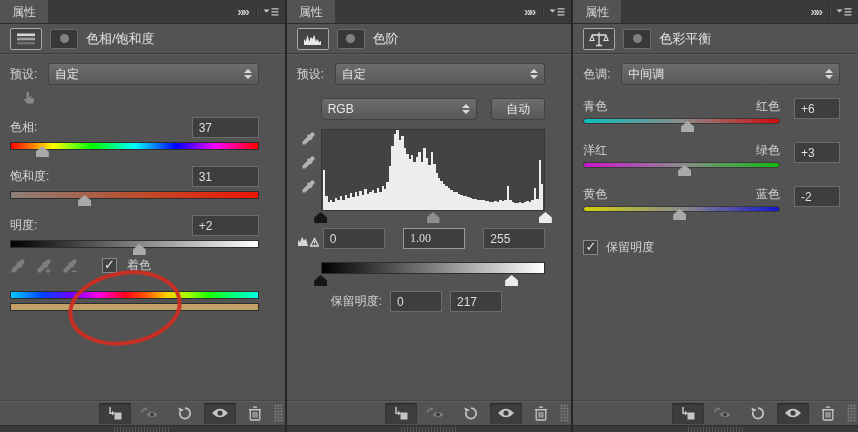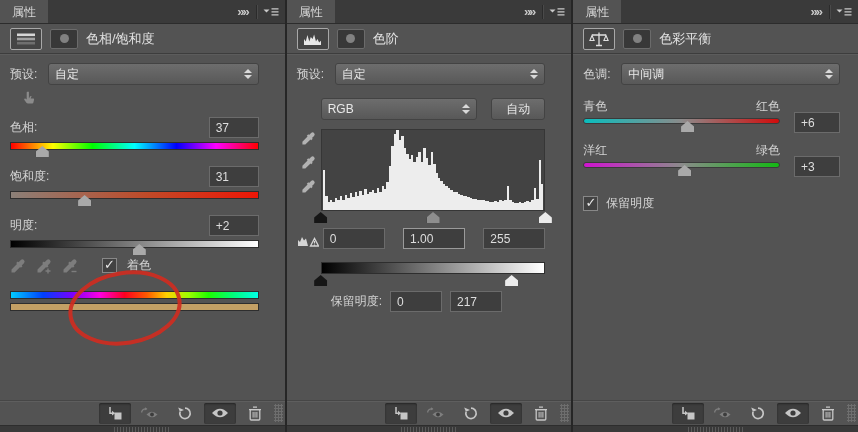--- a/index.html
+++ b/index.html
@@ -28,21 +28,21 @@
   .lbl { color:#d4d4d4; }
 
   
   .dd { height:22px; flex:1; background:linear-gradient(#6d6d6d,#585858); border:1px solid #434343; border-radius:3px; display:flex; align-items:center; padding:0 6px; color:#e8e8e8; }
   .dd.disabled { background:#4c4c4c; color:#929292; border-color:#5a5a5a; }
   .spin { margin-left:auto; display:flex; flex-direction:column; gap:2px; padding-left:6px; }
   .tri-u { width:0; height:0; border-left:4px solid transparent; border-right:4px solid transparent; border-bottom:4px solid #d9d9d9; }
   .tri-d { width:0; height:0; border-left:4px solid transparent; border-right:4px solid transparent; border-top:4px solid #d9d9d9; }
   .dd.disabled .tri-u { border-bottom-color:#8a8a8a; } .dd.disabled .tri-d { border-top-color:#8a8a8a; }
 
-  .valbox { width:50px; height:21px; background:#3e3e3e; border:1px solid #6b6b6b; color:#dedede; display:flex; align-items:center; padding:0 6px; }
+  .valbox { width:67px; height:21px; background:#3e3e3e; border:1px solid #6b6b6b; color:#dedede; display:flex; align-items:center; padding:0 6px; }
 
   
   .track-wrap { position:relative; height:18px; }
   .track { position:absolute; left:0; right:0; top:1px; height:8px; border:1px solid #2e2e2e; }
   .hue-track { background:linear-gradient(to right,#f00 0%,#ff0 17%,#0f0 33%,#0ff 50%,#00f 67%,#f0f 83%,#f00 100%); }
   .sat-track { background:linear-gradient(to right,#8b8078 0%,#c04a28 55%,#ee1606 100%); }
   .lig-track { background:linear-gradient(to right,#000,#fff); }
   .handle { position:absolute; top:5px; width:13px; height:11px; background:#a9a9a9; clip-path:polygon(50% 0,100% 50%,100% 100%,0 100%,0 50%); filter:drop-shadow(0 1px 1px rgba(0,0,0,.5)); }
 
   
@@ -58,27 +58,27 @@
   .hist-region { display:flex; }
   .dropper-col { width:24px; display:flex; flex-direction:column; gap:9px; padding-top:2px; }
   .hist-box { flex:1; height:82px; background:#434343; border:1px solid #363636; display:flex; align-items:flex-end; overflow:hidden; padding:0 1px; }
   .hbar { flex:1; background:#ededed; }
   .lv-strip { position:relative; height:13px; margin-left:24px; }
   .lv-handle { position:absolute; top:1px; width:13px; height:11px; clip-path:polygon(50% 0,100% 50%,100% 100%,0 100%,0 50%); filter:drop-shadow(0 1px 1px rgba(0,0,0,.5)); }
   .lv-black { background:#161616; } .lv-gray { background:#8e8e8e; } .lv-white { background:#ececec; }
   .in-row { display:flex; align-items:center; }
   .in-boxes { flex:1; margin-left:4px; display:flex; justify-content:space-between; }
   .in-boxes .valbox { width:62px; }
-  .focusbox { border-color:#9a9a9a; }
+  .focusbox { border-color:#9a9a9a;font-family:Liberation Serif, serif; }
   .out-grad { height:12px; margin-left:24px; border:1px solid #2e2e2e; background:linear-gradient(to right,#000,#fff); }
   .out-label-row { display:flex; align-items:center; gap:8px; margin-left:34px; }
   .out-label-row .valbox { width:52px; }
 
   
-  .cb-group { display:flex; align-items:flex-end; }
+  .cb-group { display:flex; align-items:flex-start; }
   .cb-left { flex:1; margin-right:14px; }
   .cb-labels { display:flex; justify-content:space-between; margin-bottom:2px; }
   .cb-trackwrap { position:relative; height:16px; }
   .cb-track { position:absolute; left:0; right:0; top:1px; height:6px; border-radius:3px; border:1px solid #3a3a3a; }
   .cb-cr { background:linear-gradient(to right,#0abebe 0%,#8b8b8b 50%,#d20b0b 100%); }
   .cb-mg { background:linear-gradient(to right,#d013d0 0%,#8b8b8b 50%,#13b813 100%); }
   .cb-yb { background:linear-gradient(to right,#d2d20b 0%,#8b8b8b 50%,#1616cc 100%); }
   .cb-handle { top:4px; }
   .cb-group .valbox { width:46px; flex:none; }
   .cb-check-row { display:flex; align-items:center; gap:8px; }
@@ -602,20 +602,35 @@
           <div class="cb-trackwrap">
             <div class="cb-track cb-mg"></div>
             <div class="handle cb-handle" style="left: calc(51.5% - 6.5px);"></div>
           </div>
         </div>
         <div class="valbox">
             <span>+3</span>
           </div>
       </div>
 
+      <div class="cb-group" style="margin-top:9px">
+        <div class="cb-left">
+          <div class="cb-labels">
+            <span class="lbl">黄色</span>
+            <span class="lbl">蓝色</span>
+          </div>
+          <div class="cb-trackwrap">
+            <div class="cb-track cb-yb"></div>
+            <div class="handle cb-handle" style="left: calc(49% - 6.5px);"></div>
+          </div>
+        </div>
+        <div class="valbox">
+            <span>-2</span>
+          </div>
+      </div>
 
       <div class="cb-check-row" style="margin-top:18px">
         <span class="checkbox checked"></span>
         <span class="lbl">保留明度</span>
       </div>
     </div>
     <div class="toolbar">
       <span class="tbtn pressed">
           <svg width="16" height="16">
             <use href="#i-clip"></use>

